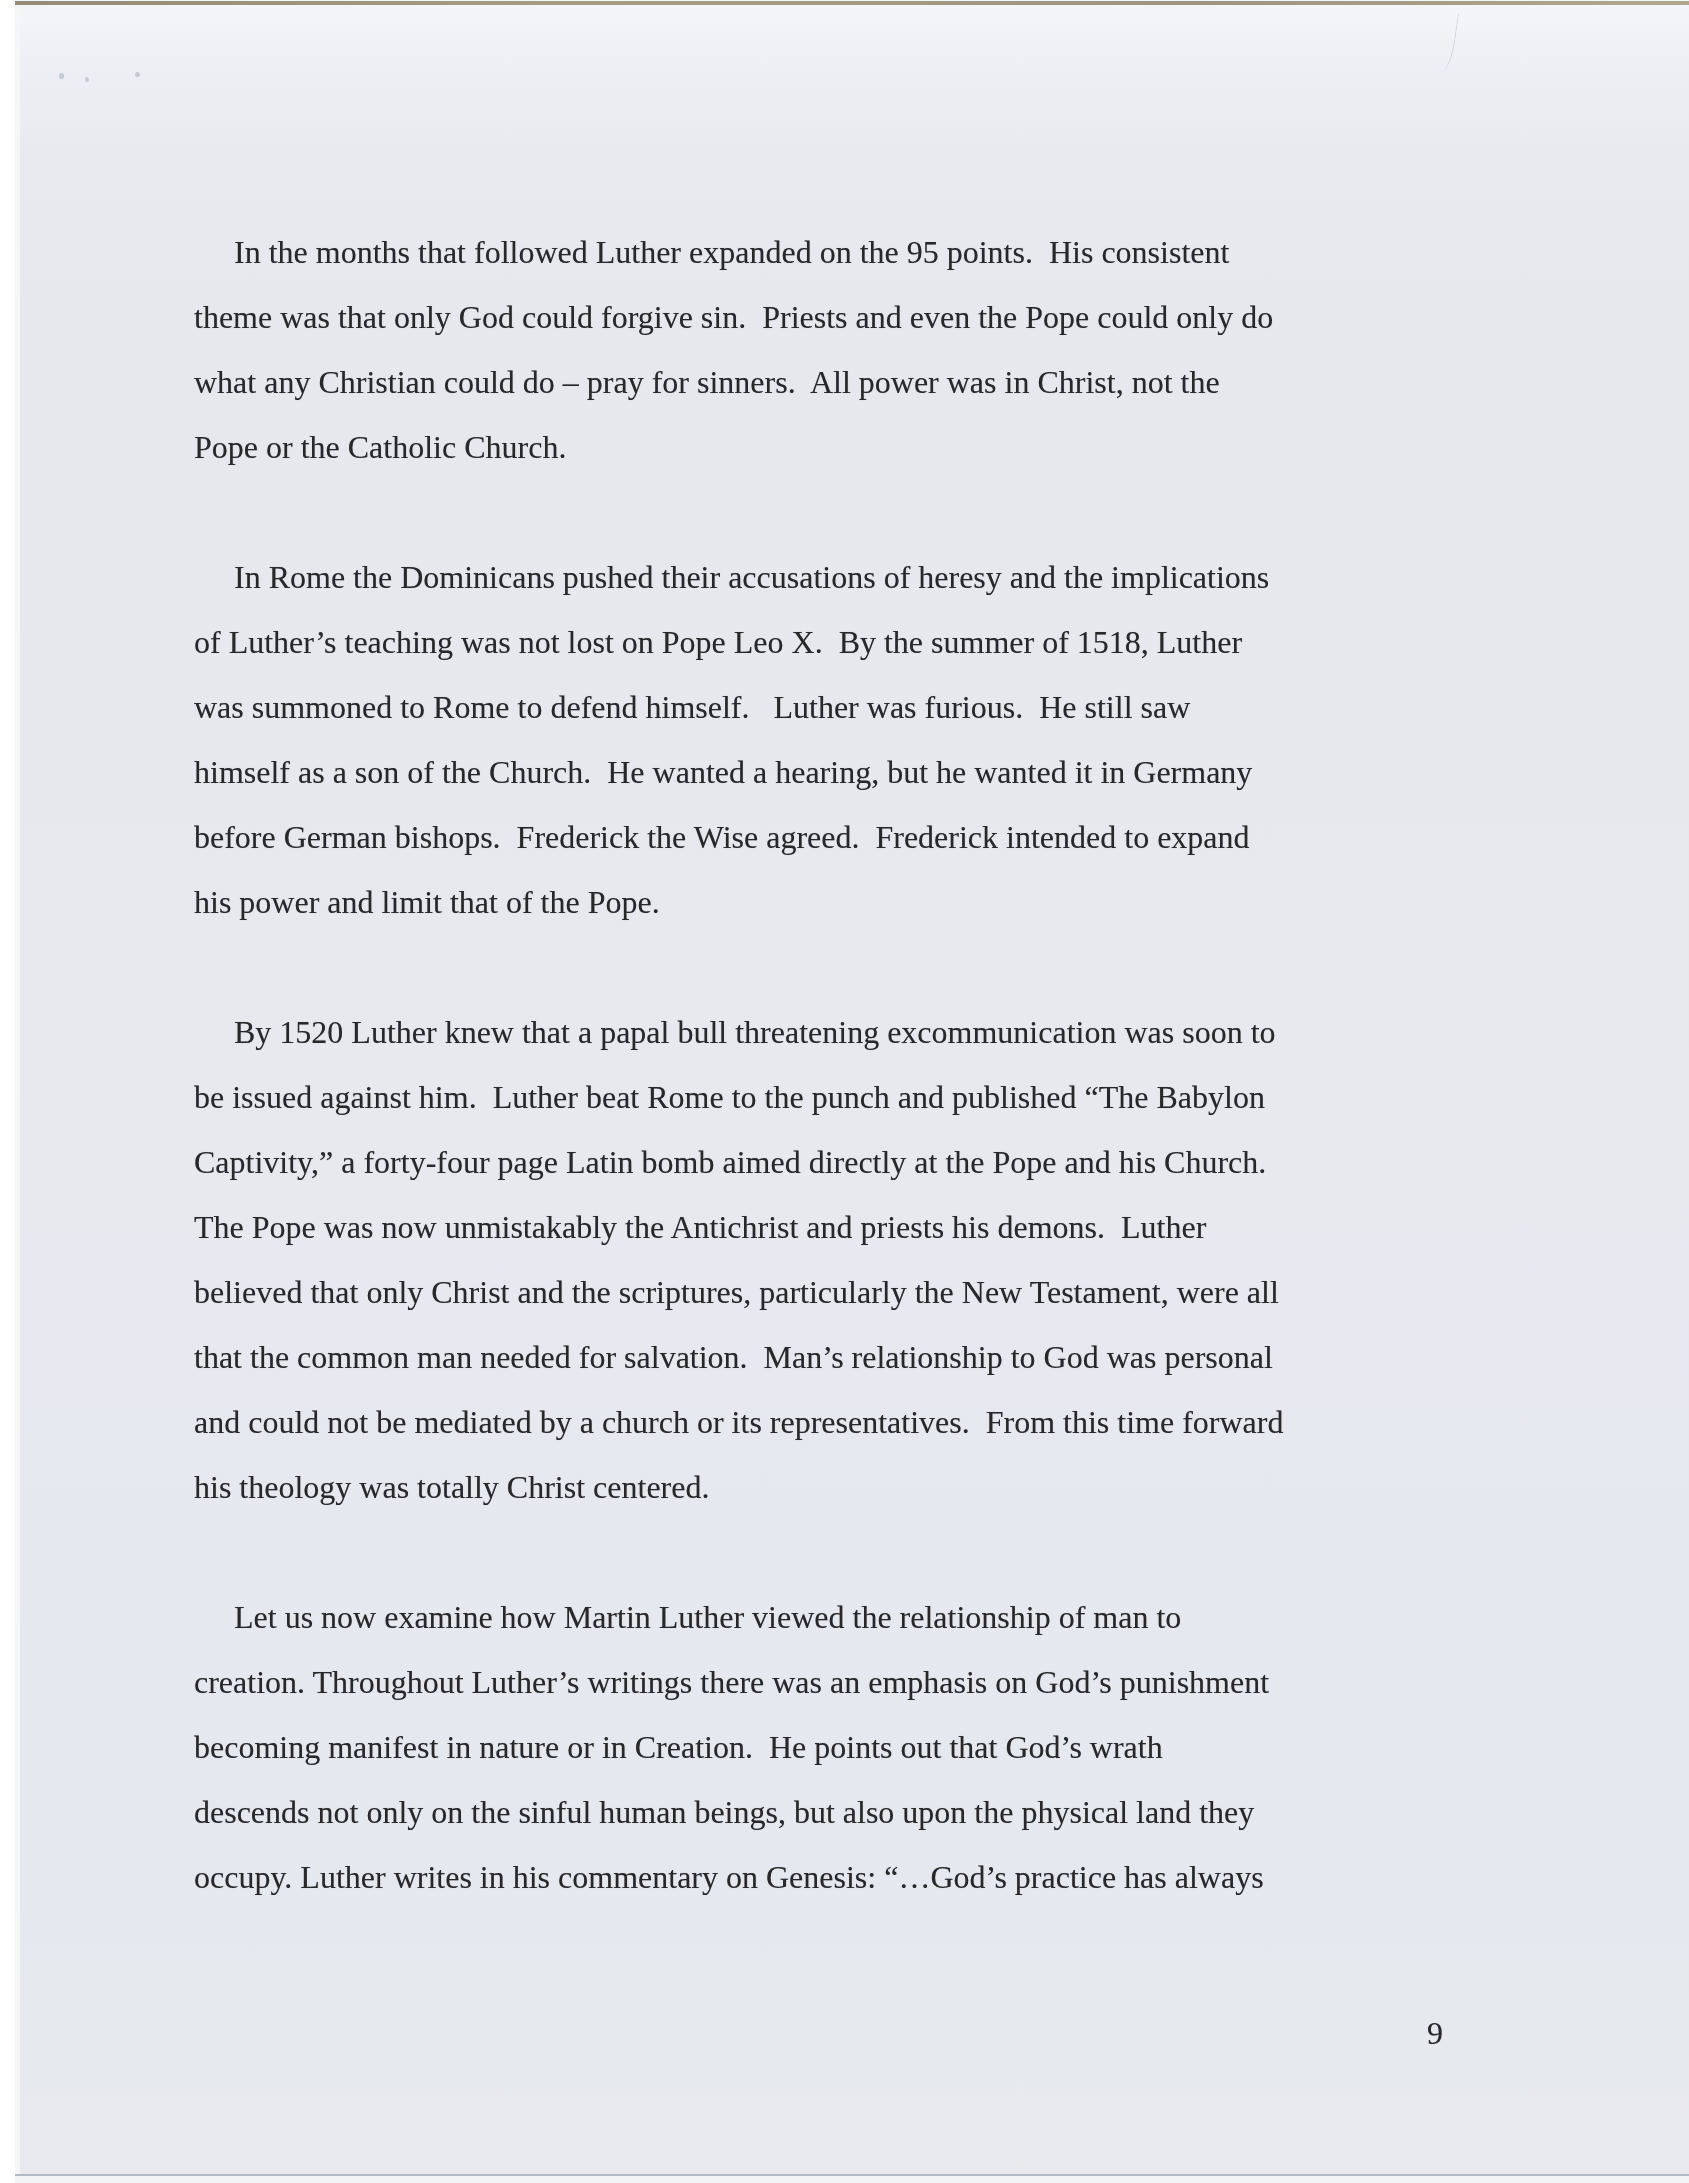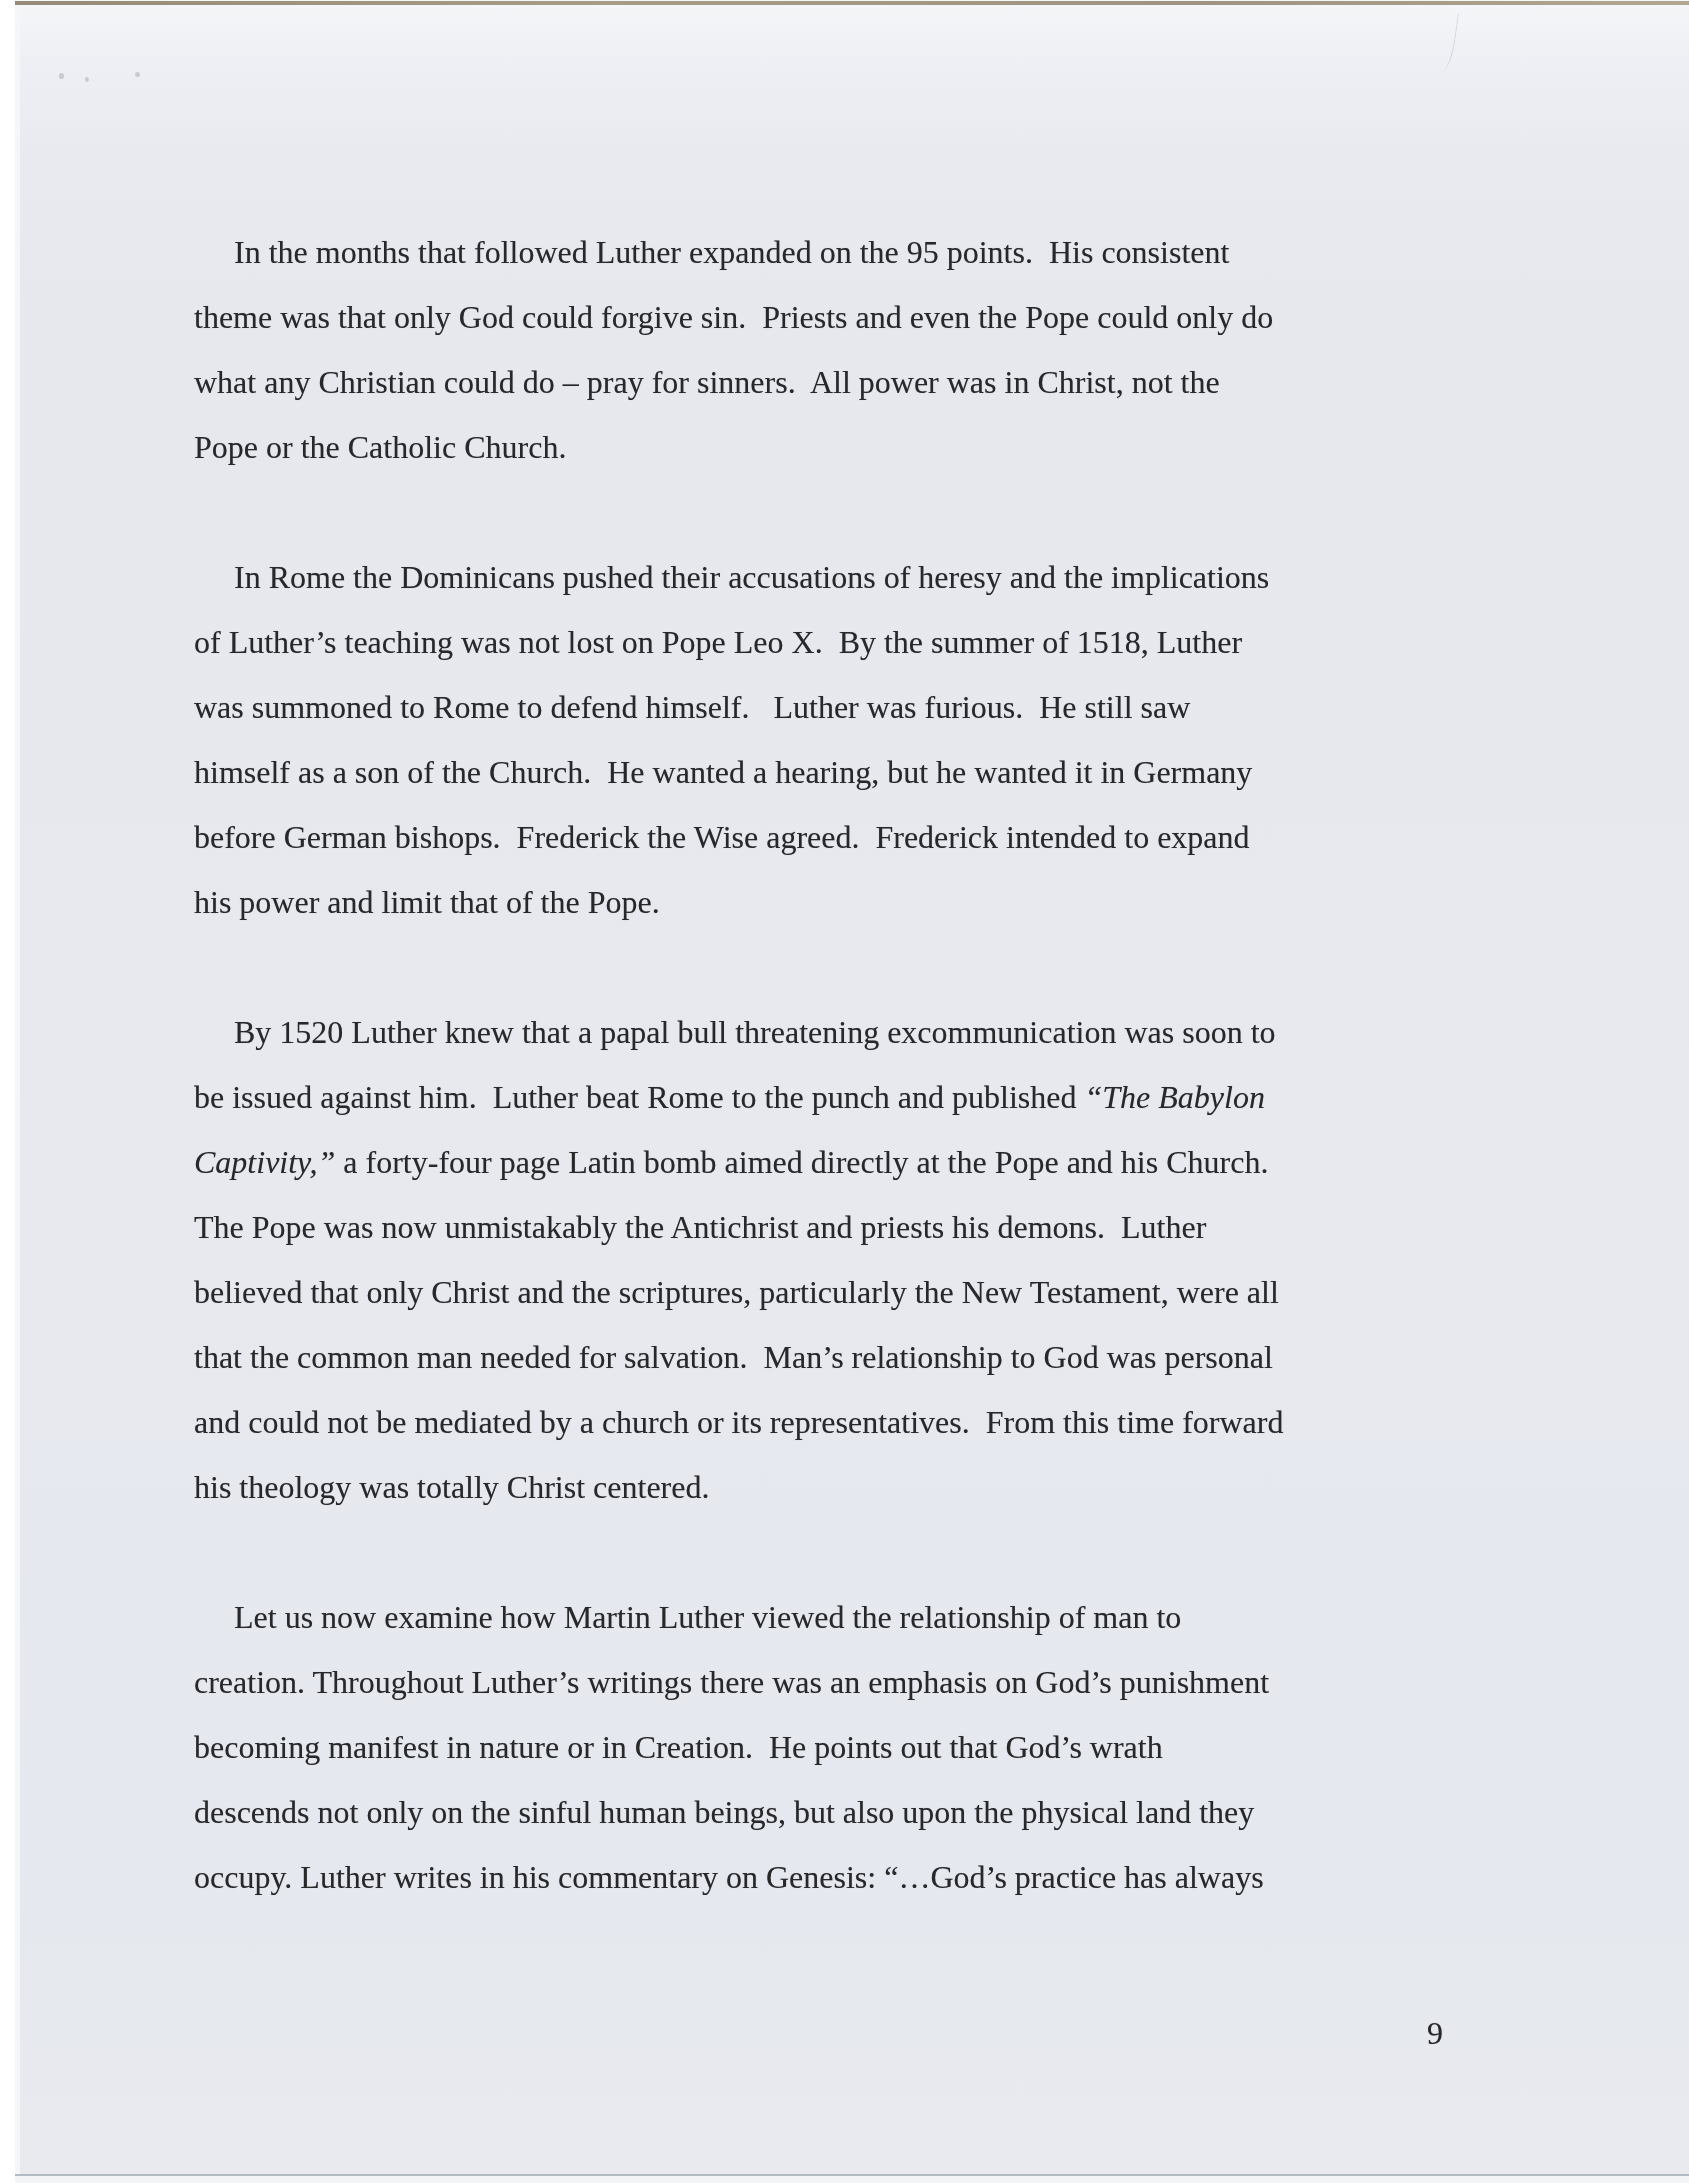--- a/index.html
+++ b/index.html
@@ -76,21 +76,21 @@
     text-shadow: 0 0 0.7px rgba(45,45,50,0.35);
   }
   p.para {
     margin: 0 0 65px 0;
     font-size: 32px;
     line-height: 65px;
     white-space: pre;
   }
   .line { display: block; }
   .line.first { padding-left: 40px; }
-  .seg.italic { font-style: italic; }
+  .seg.italic { }
   .page-number {
     position: absolute;
     left: 1412px;
     top: 2015px;
     font-size: 32px;
     line-height: 37px;
     color: #28282b;
     text-shadow: 0 0 0.7px rgba(45,45,50,0.35);
   }
 </style>

